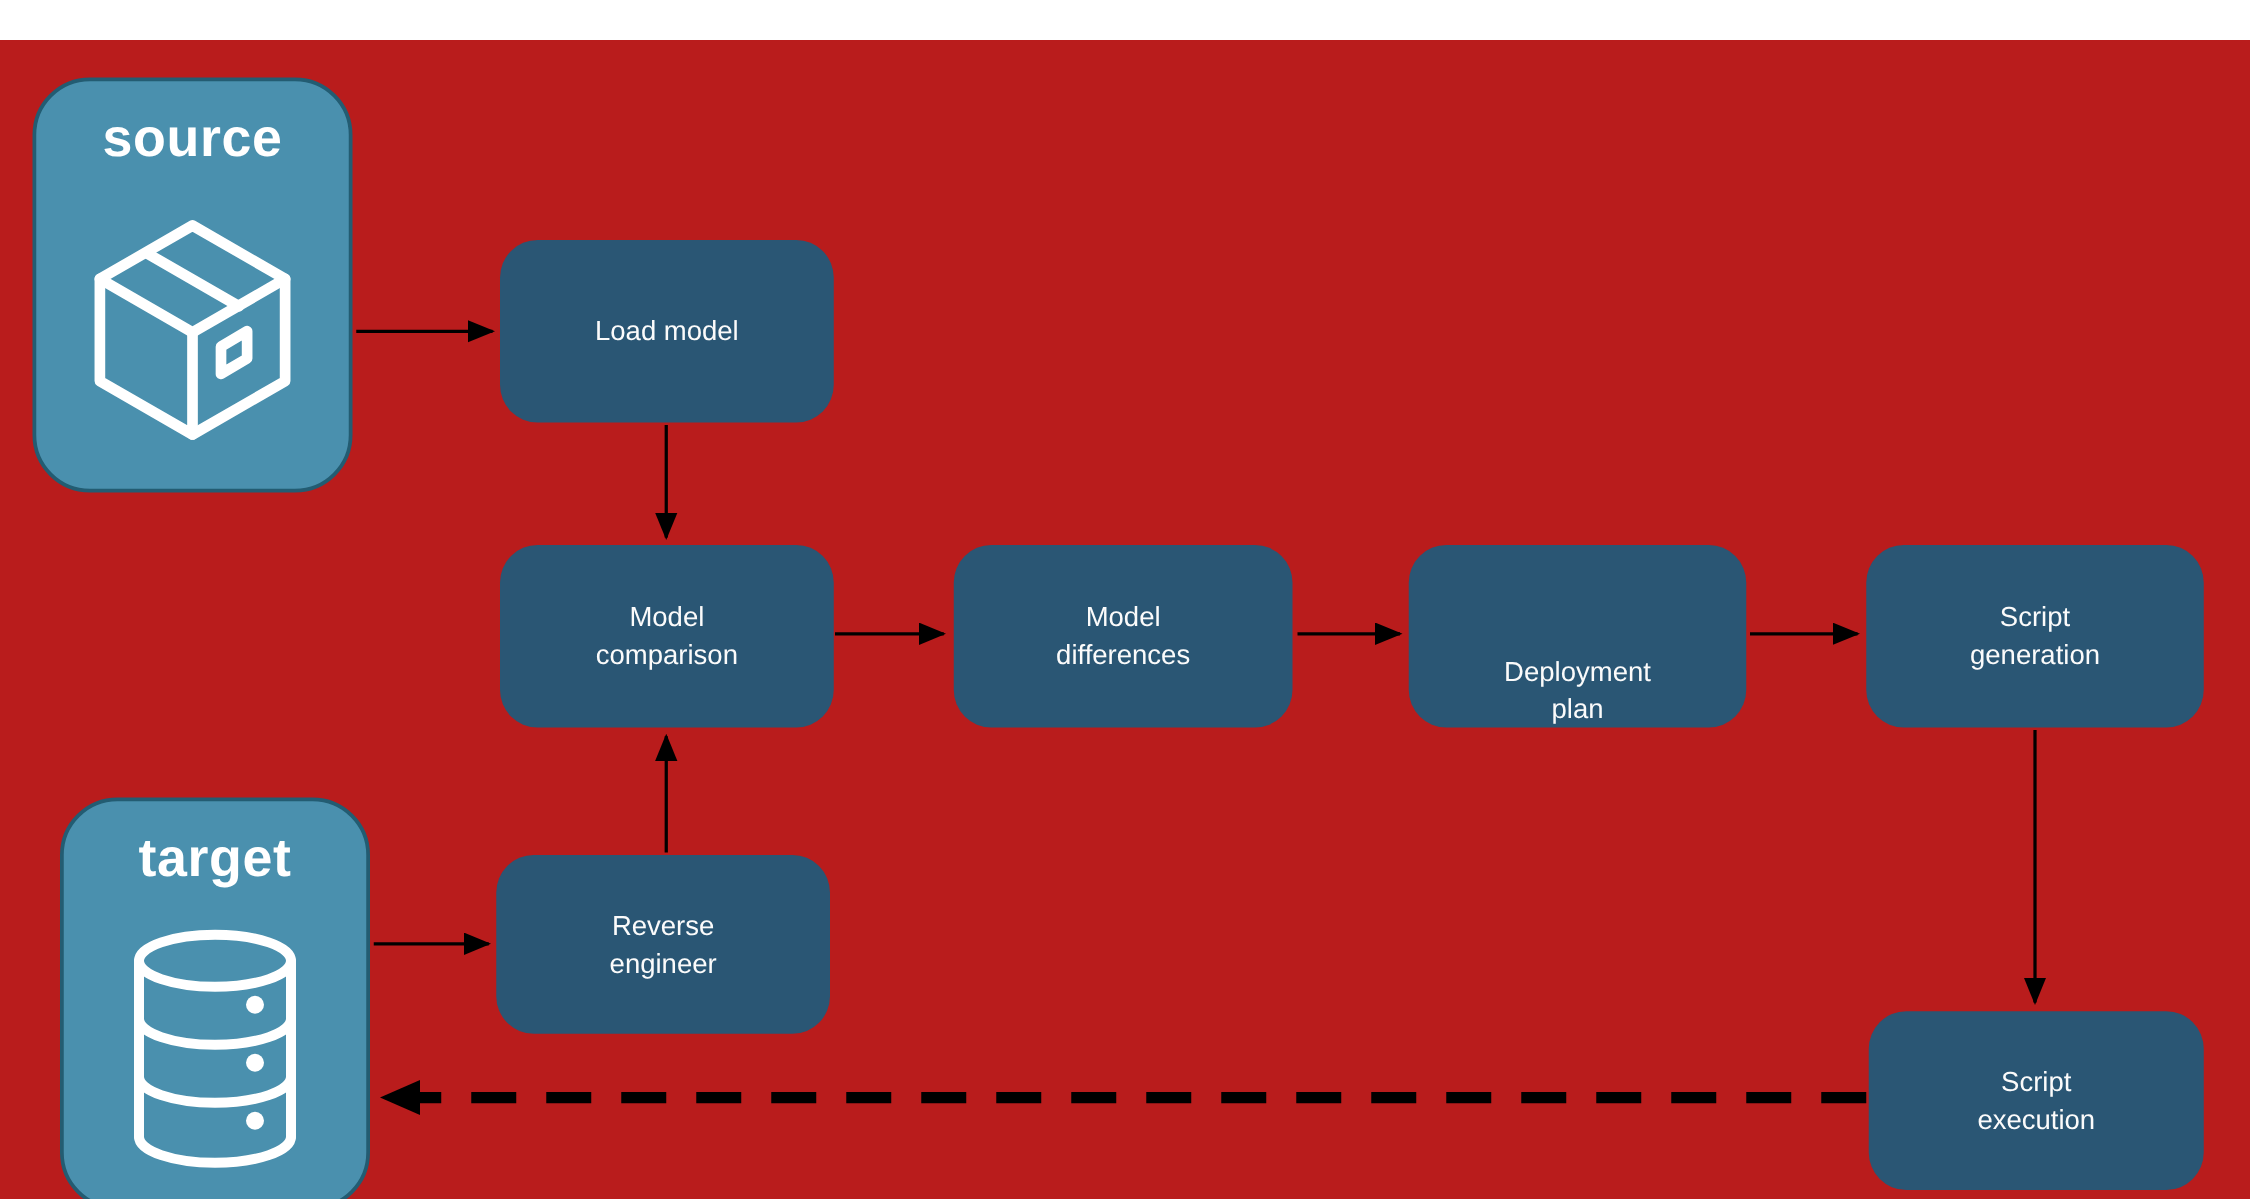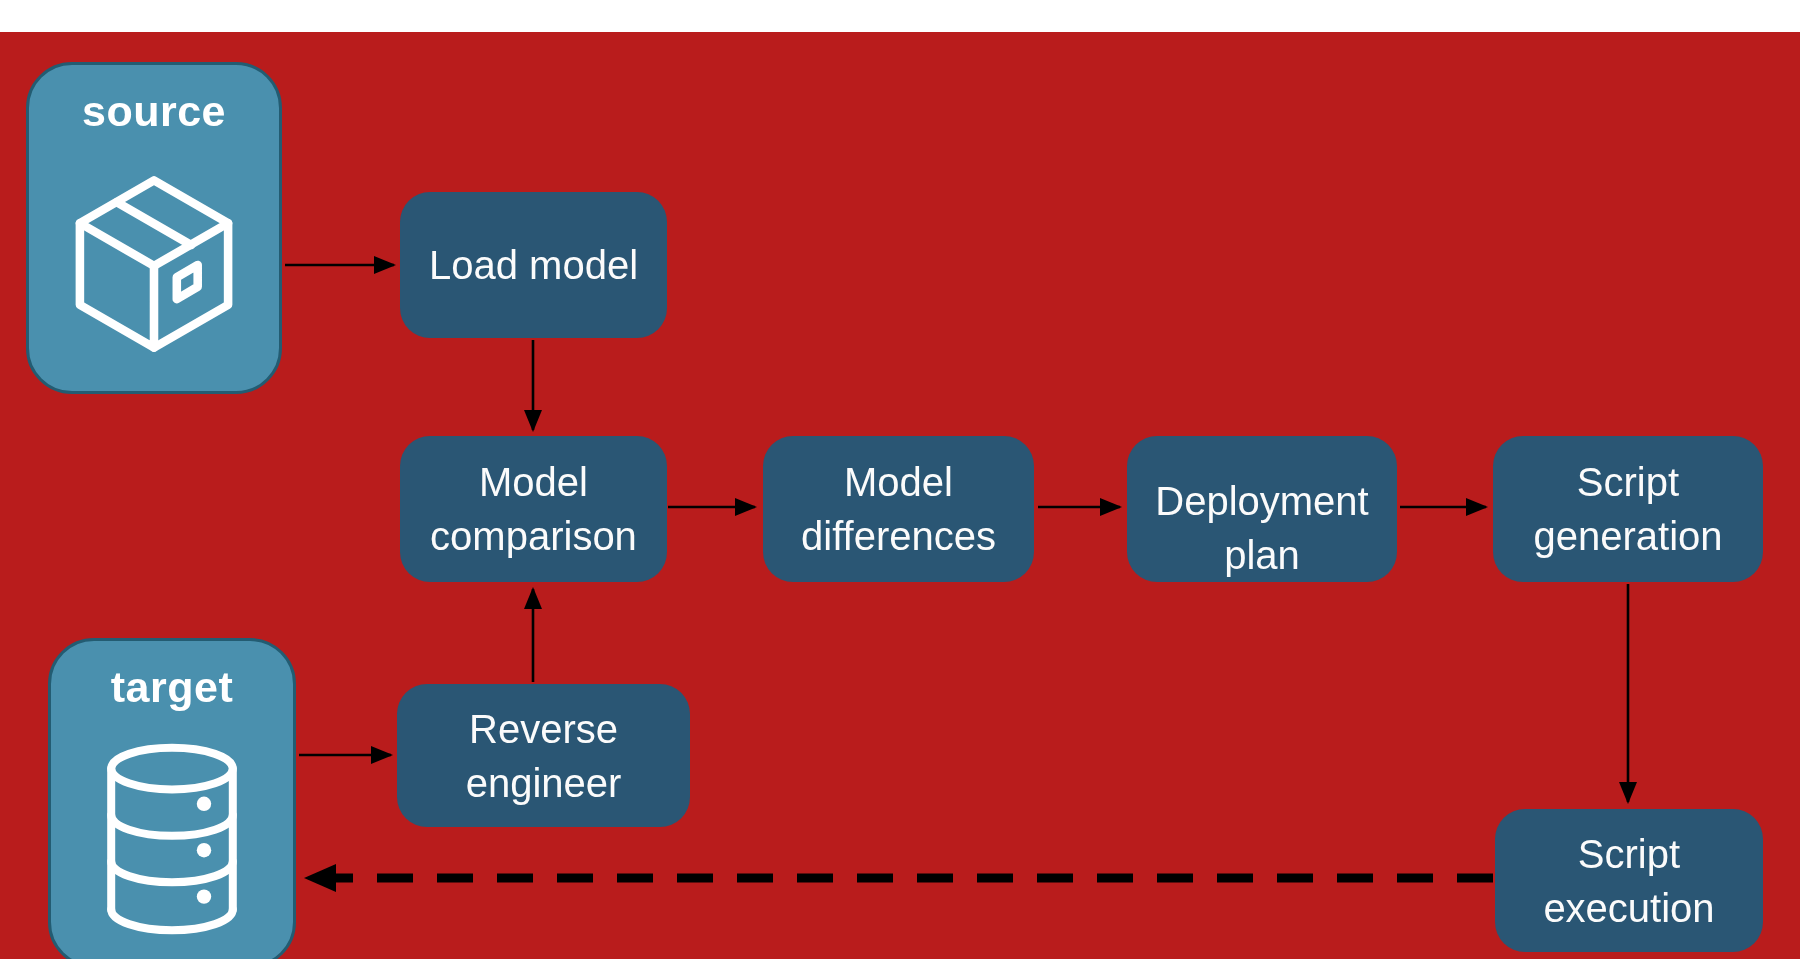--- a/index.html
+++ b/index.html
@@ -10,21 +10,21 @@
     font-family:"Liberation Sans",sans-serif;
     overflow:hidden;
     margin-top:32px;
   }
   .connectors{position:absolute;left:0;top:0;width:1800px;height:959px;}
   .node{position:absolute;box-sizing:border-box;display:flex;align-items:center;justify-content:center;
         color:#fbfbfb;text-align:center;}
   .step{
     background:#2A5674;
     border-radius:30px;
-    font-size:40px;
+    font-size:22px;
     line-height:1.35;
   }
   .step .label{white-space:pre-line;}
   .container-box{
     background:#4A90AE;
     border:3px solid #235C72;
     border-radius:46px;
     flex-direction:column;
     justify-content:flex-start;
     color:#ffffff;
@@ -112,21 +112,21 @@
   <div class="node step" style="left:1127px; top:404px; width:270px; height:146px;align-items:flex-end;">
     <span class="label">Deployment
 plan</span>
   </div>
 
   <div class="node step" style="left:1493px; top:404px; width:270px; height:146px;">
     <span class="label">Script
 generation</span>
   </div>
 
-  <div class="node step" style="left:397px; top:652px; width:293px; height:143px;">
+  <div class="node step" style="left:397px; top:652px; width:267px; height:143px;">
     <span class="label">Reverse
 engineer</span>
   </div>
 
   <div class="node step" style="left:1495px; top:777px; width:268px; height:143px;">
     <span class="label">Script
 execution</span>
   </div>
 
 </div>

